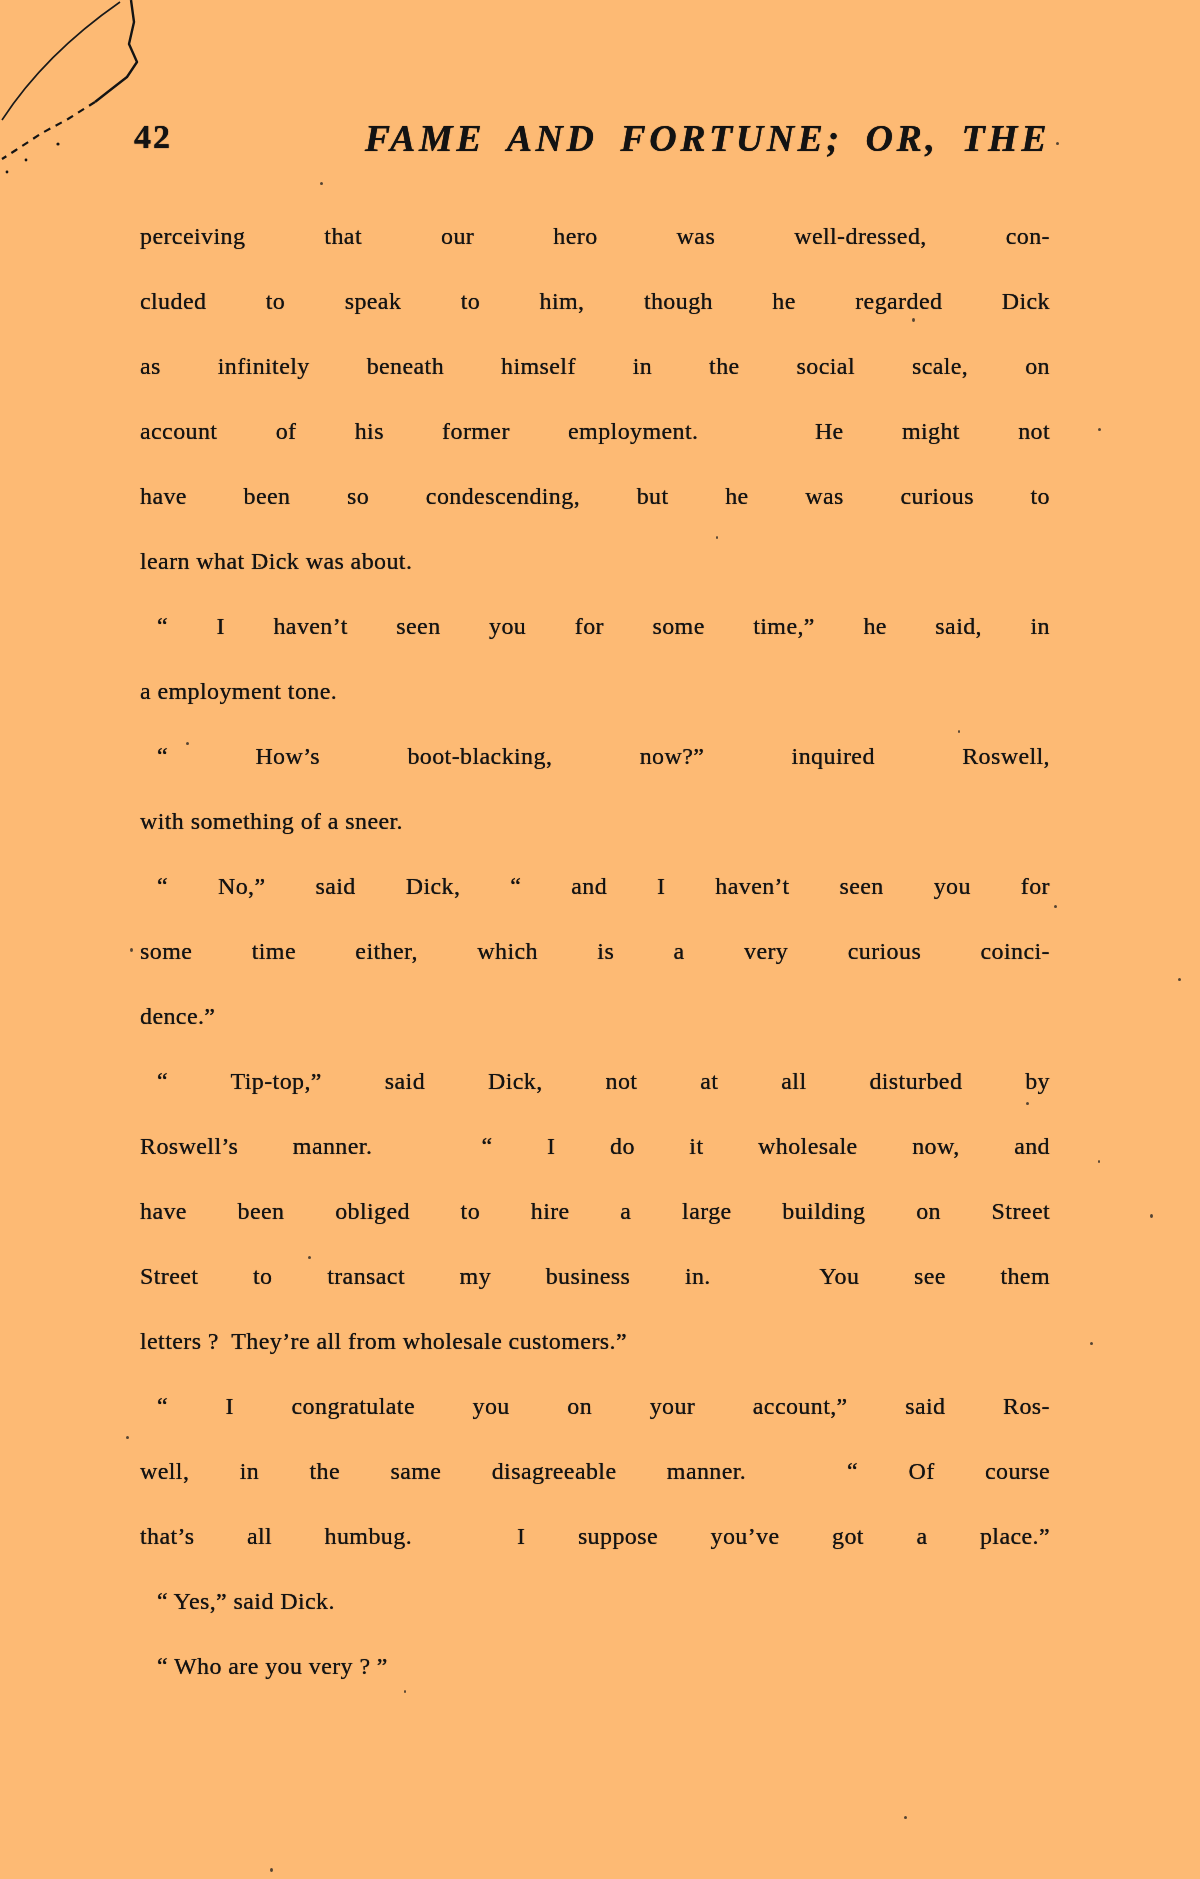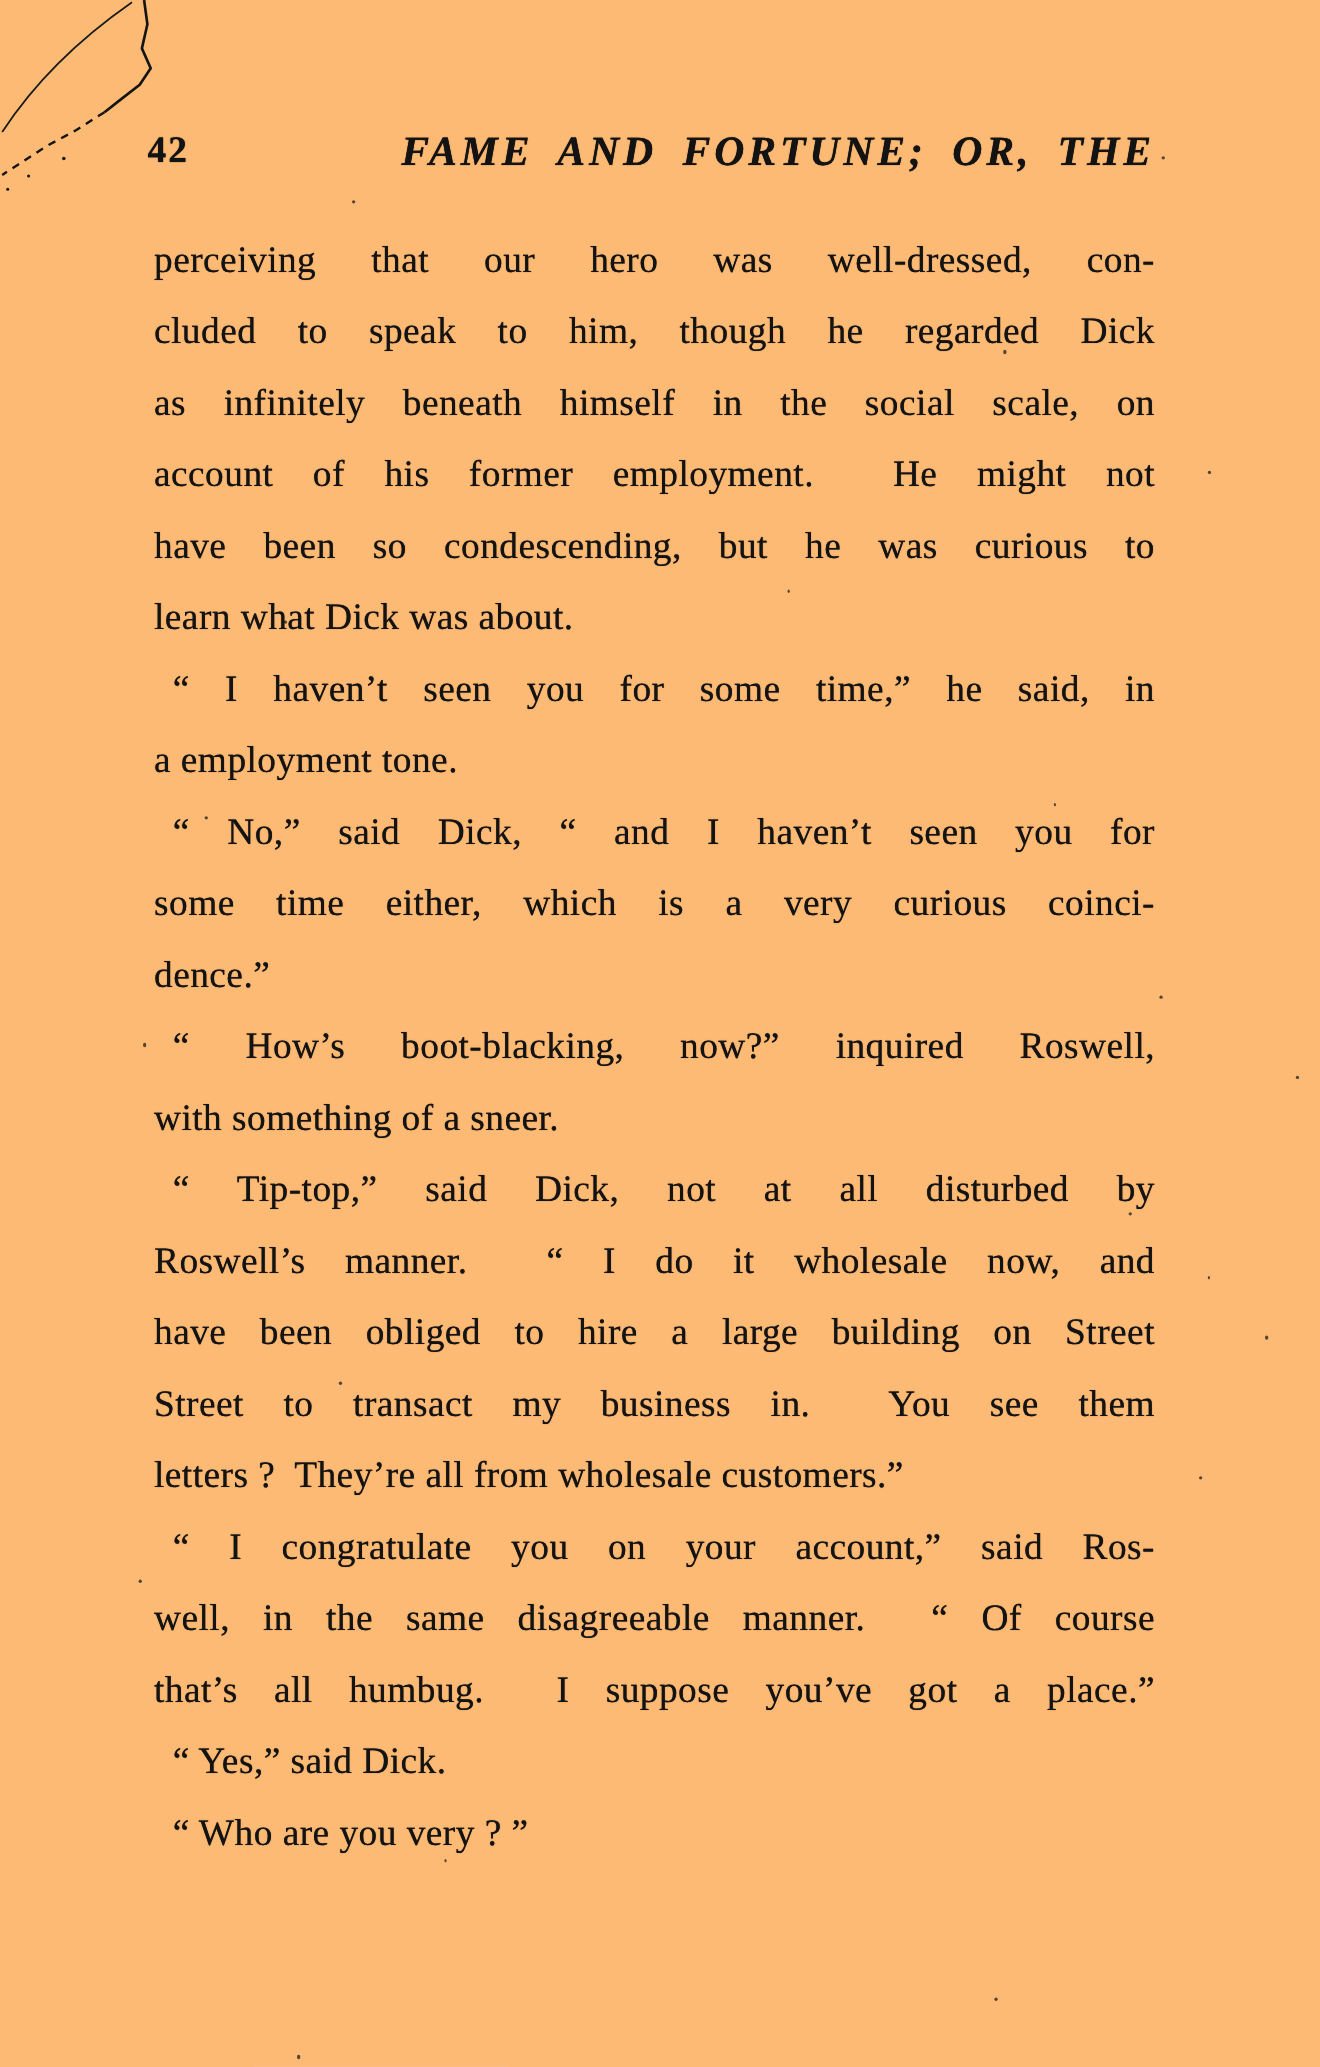--- a/index.html
+++ b/index.html
@@ -44,21 +44,21 @@
     word-spacing: 10px;
     white-space: nowrap;
     text-shadow: 0 0 0.8px #000;
   }
   
   .text-block {
     position: absolute;
     top: 204px;
     left: 140px;
     width: 910px;
-    font-size: 34px;
+    font-size: 24px;
     line-height: 65px;
     letter-spacing: 0.4px;
     text-shadow: 0 0 0.7px rgba(10,10,10,0.85);
   }
   .para { margin: 0; padding: 0; }
   .line { display: block; }
   .jl { text-align: justify; text-align-last: justify; }
   .ll { text-align: right; text-align-last: left; }
   .ind { text-indent: 17px; }
   
@@ -123,28 +123,28 @@
       <span class="line jl">have been so condescending, but he was curious to</span>
       <span class="line ll">learn what Dick was about.</span>
     </p>
 
     <p class="para">
       <span class="line jl ind">“ I haven’t seen you for some time,” he said, in</span>
       <span class="line ll">a employment tone.</span>
     </p>
 
     <p class="para">
+      <span class="line jl ind">“ How’s boot-blacking, now?” inquired Roswell,</span>
+      <span class="line ll">with something of a sneer.</span>
+    </p>
+
+    <p class="para">
       <span class="line jl ind">“ No,” said Dick, “ and I haven’t seen you for</span>
       <span class="line jl">some time either, which is a very curious coinci-</span>
       <span class="line ll">dence.”</span>
-    </p>
-
-    <p class="para">
-      <span class="line jl ind">“ How’s boot-blacking, now?” inquired Roswell,</span>
-      <span class="line ll">with something of a sneer.</span>
     </p>
 
     <p class="para">
       <span class="line jl ind">“ Tip-top,” said Dick, not at all disturbed by</span>
       <span class="line jl">Roswell’s manner.&nbsp; “ I do it wholesale now, and</span>
       <span class="line jl">have been obliged to hire a large building on Street</span>
       <span class="line jl">Street to transact my business in.&nbsp; You see them</span>
       <span class="line ll">letters ?&nbsp; They’re all from wholesale customers.”</span>
     </p>
 

